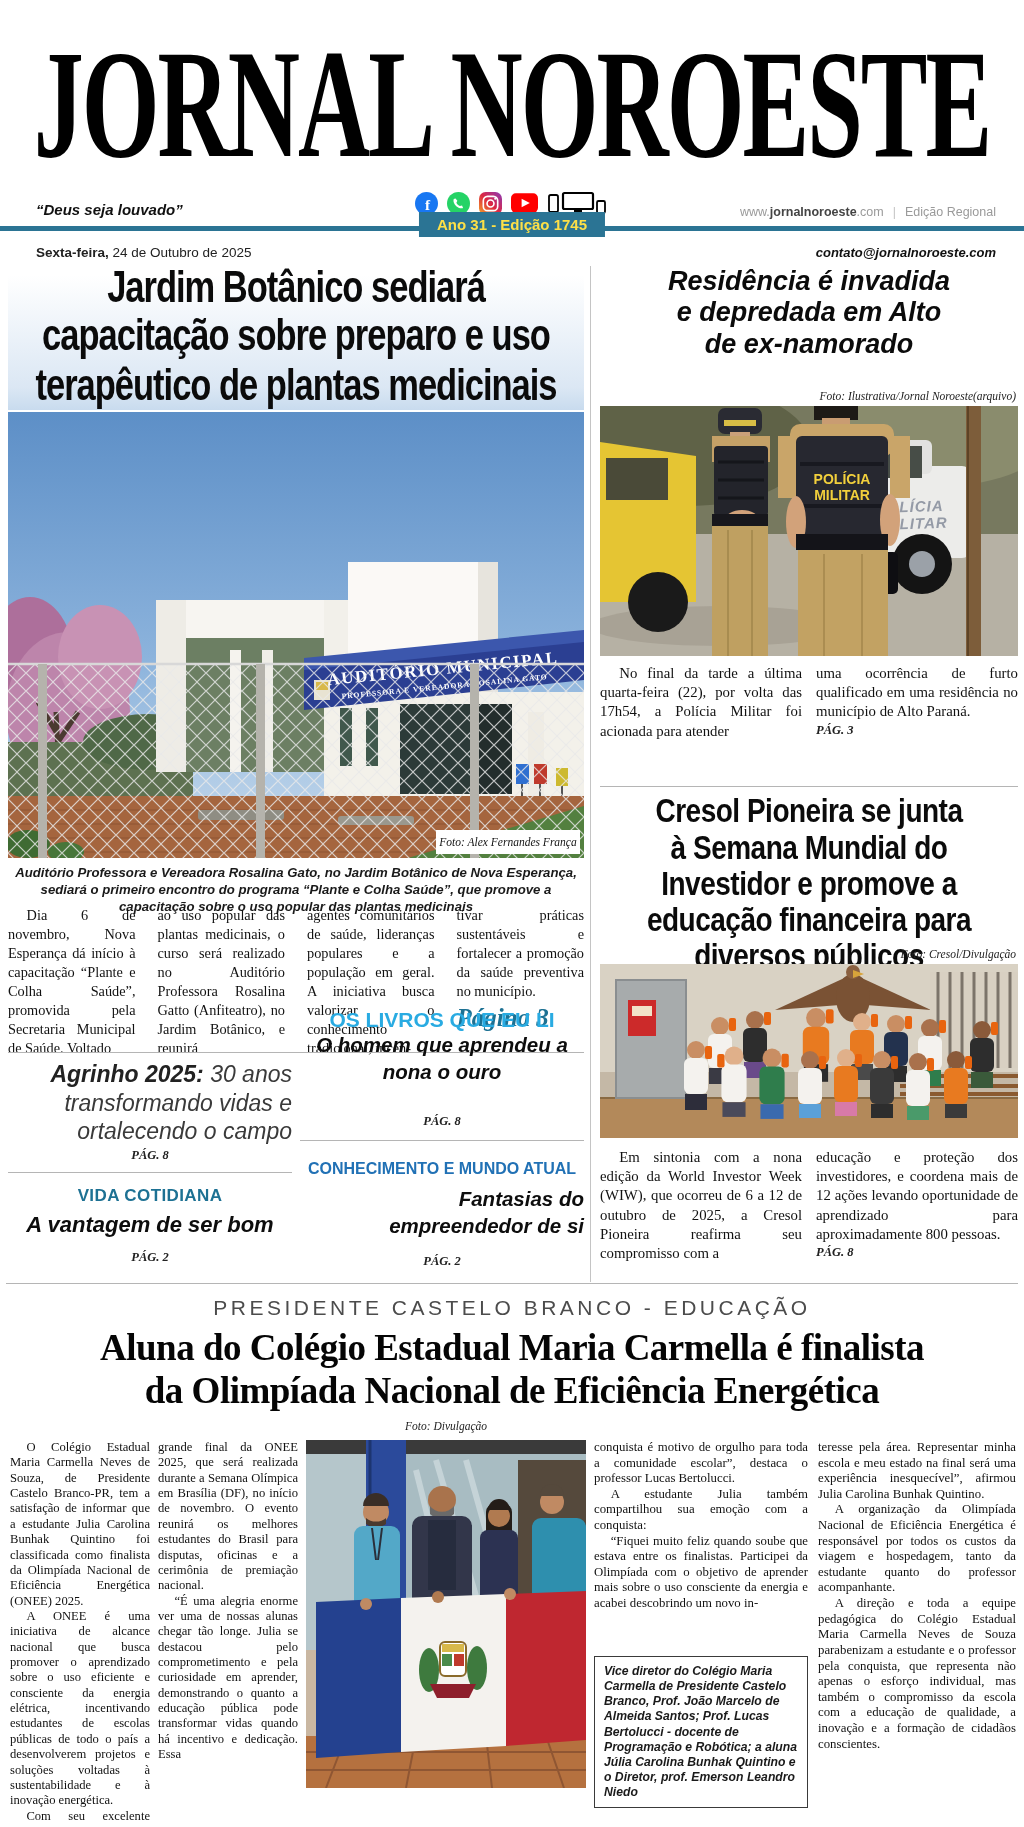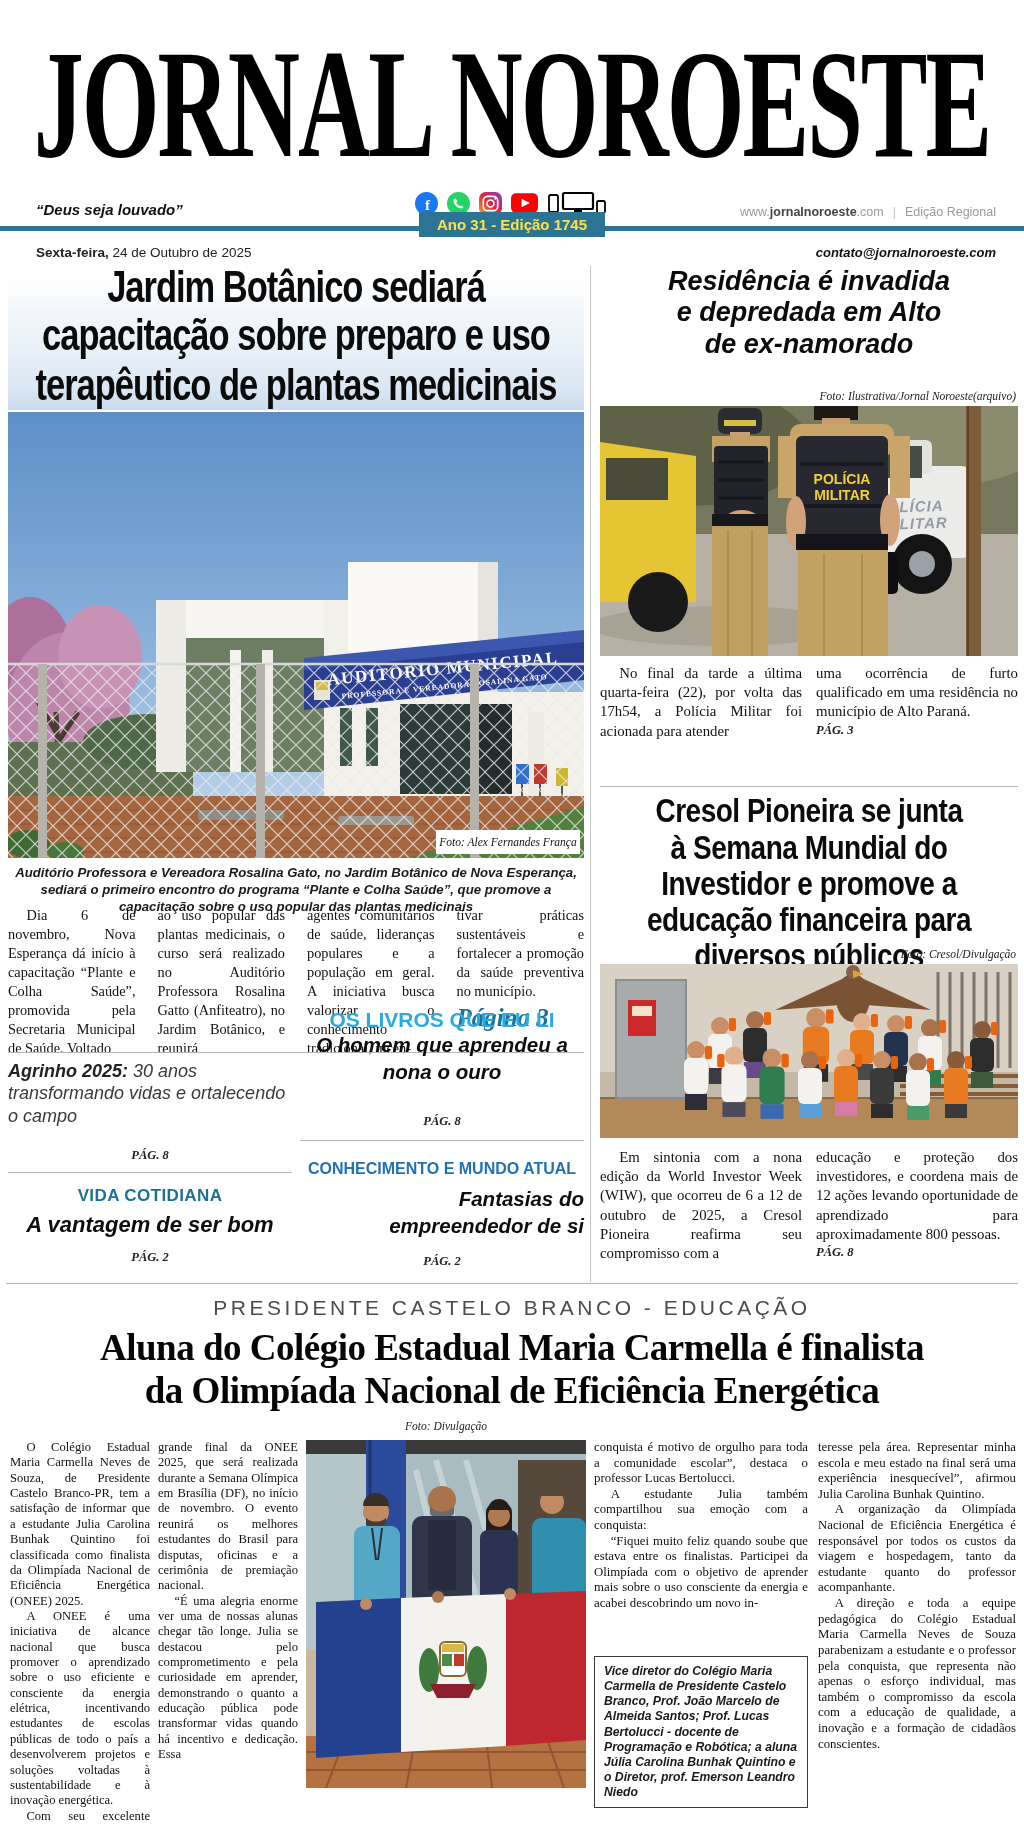--- a/index.html
+++ b/index.html
@@ -33,21 +33,21 @@
       font-size:13.2px;line-height:1.3;color:#1a1a1a}
   #leadBody{top:906px;left:8px;width:576px;display:flex;gap:22px;height:146px}
   .miniCol{flex:1}
   .serifTxt{font-family:"Liberation Serif",serif;font-size:14.3px;line-height:1.33;text-align:justify}
   .serifTxt p{margin:0}
   .leadStart p:first-child{text-indent:1.3em}
   .pagina{font-family:"Liberation Serif",serif;font-weight:bold;font-style:italic;font-size:25px;
       color:#1d7193;margin-top:6px}
   #hrLead{top:1052px;left:8px;width:576px}
   
-  #agrinho{top:1060px;left:8px;width:284px;text-align:left;font-style:italic;font-size:18px;line-height:1.24;color:#222}
+  #agrinho{top:1060px;left:8px;width:284px;text-align:right;font-style:italic;font-size:23px;line-height:1.24;color:#222}
   #agrinho .ag-bold{font-weight:bold}
   #agrinho .ag-light{font-weight:normal;color:#3a3a3a}
   .pagRef{font-family:"Liberation Serif",serif;font-weight:bold;font-style:italic;font-size:12.5px;color:#222;margin:0}
   .pagCenter{text-align:center}
   #agrinhoPag{top:1148px;left:8px;width:284px}
   #hrTeaserL{top:1172px;left:8px;width:284px}
   #vidaKicker{top:1186px;left:8px;width:284px;text-align:center;color:#1d7193;font-weight:bold;font-size:17px;letter-spacing:.4px}
   #vidaTitle{top:1212px;left:8px;width:284px;text-align:center;font-weight:bold;font-style:italic;font-size:22px;color:#0d0d0d}
   #vidaPag{top:1250px;left:8px;width:284px}
   #livrosKicker{top:1008px;left:300px;width:284px;text-align:center;color:#29abe2;font-weight:bold;font-size:21px}

